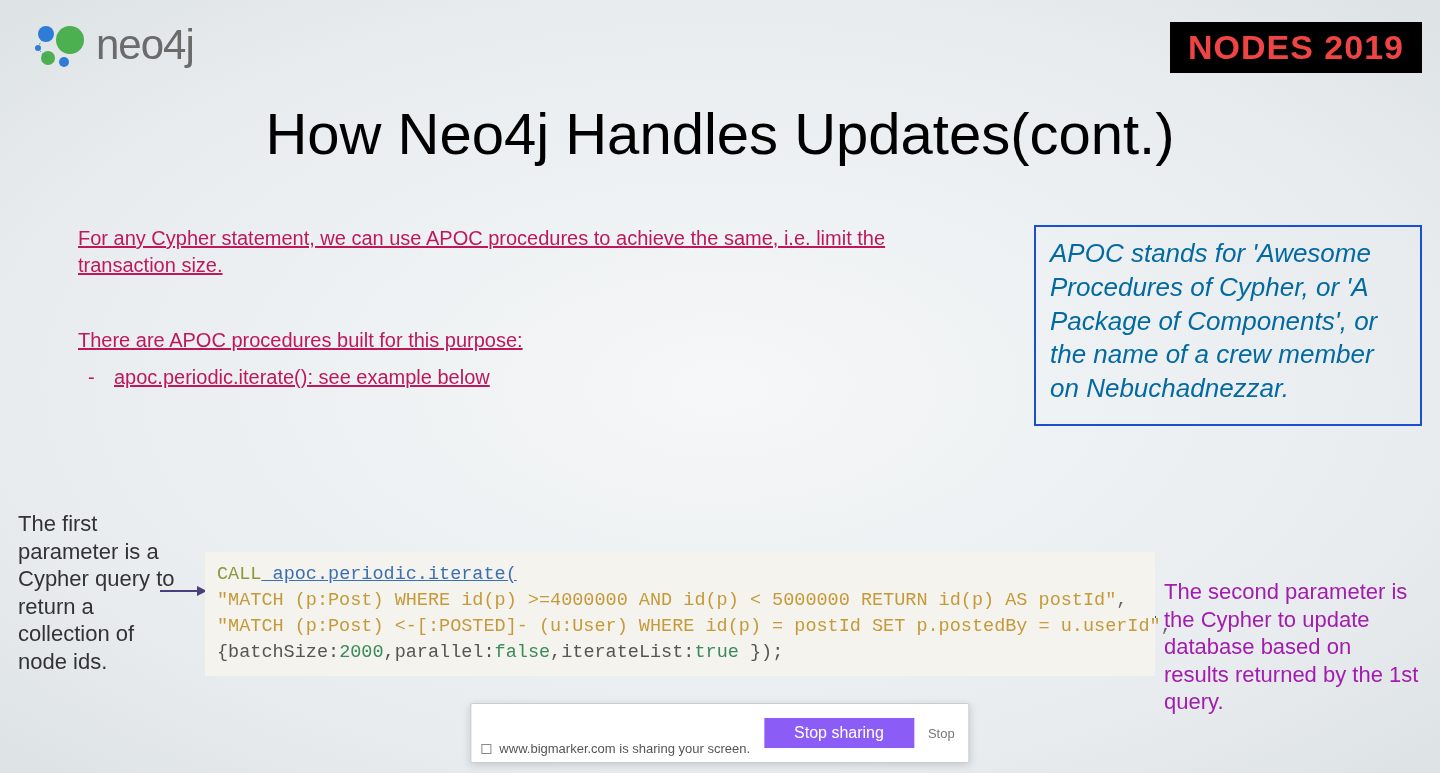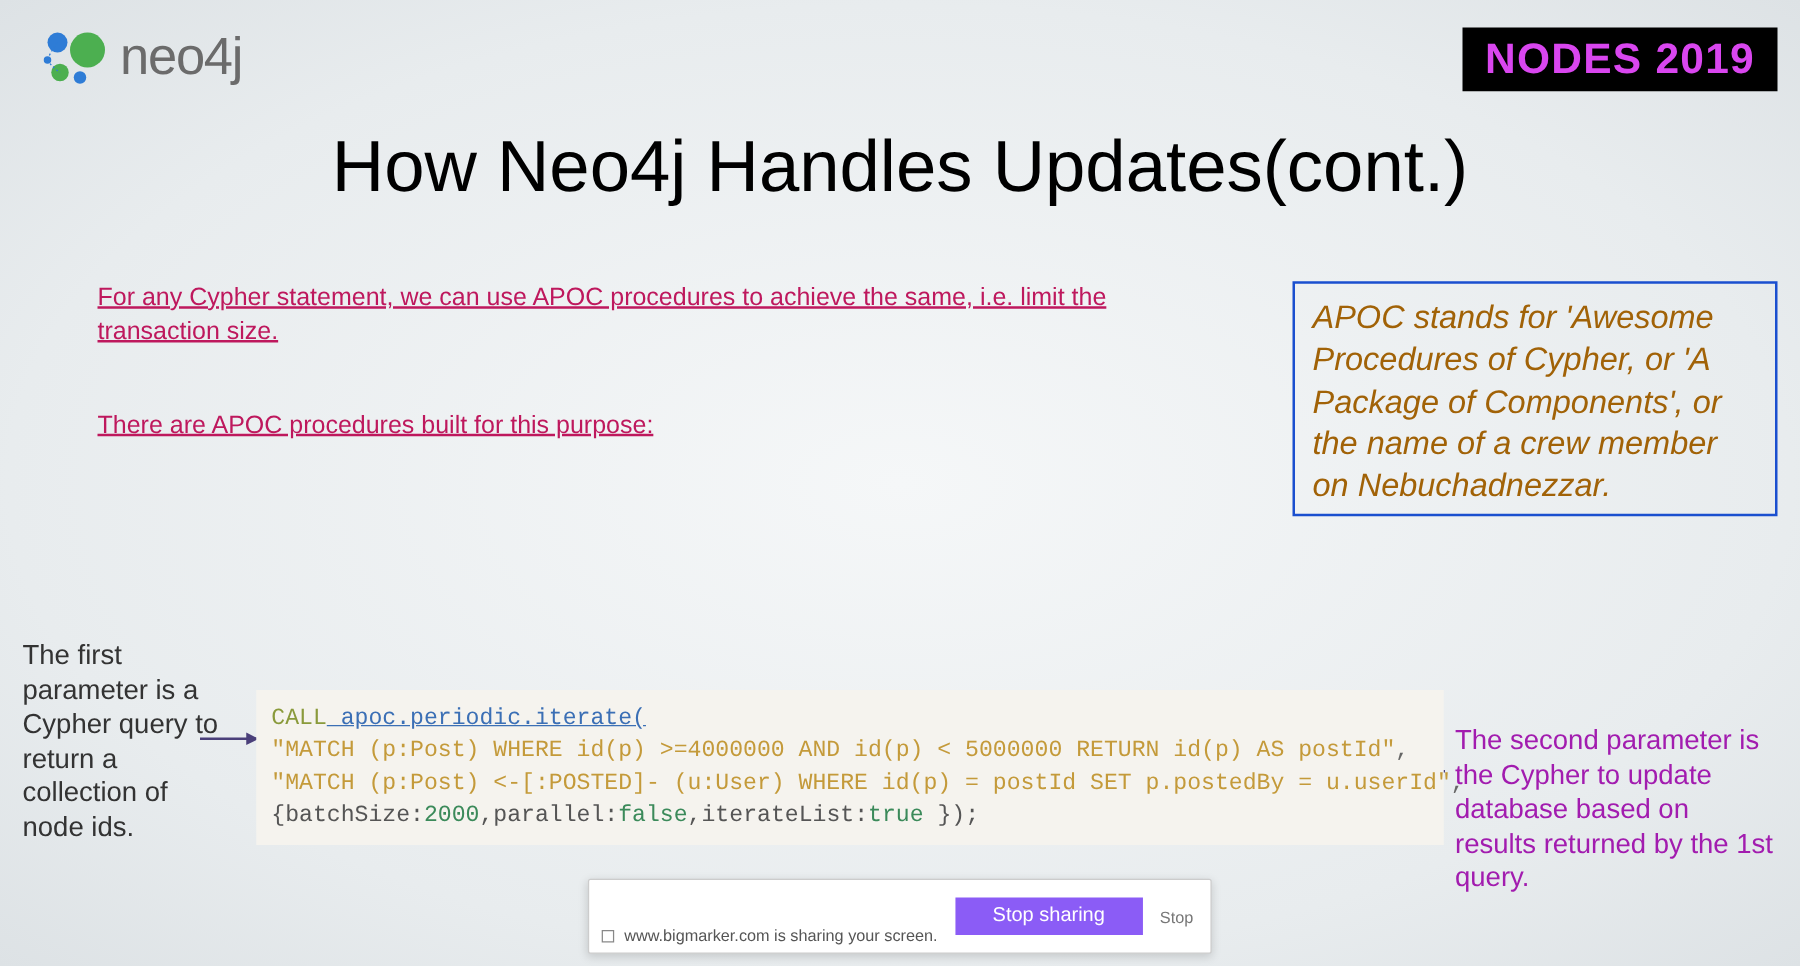--- a/index.html
+++ b/index.html
@@ -25,21 +25,21 @@
     color: #6b6b6b;
     font-weight: 400;
     letter-spacing: -1px;
     text-align: right;
   }
   .badge {
     position: absolute;
     top: 22px;
     right: 18px;
     background: #000;
-    color: #d946ef;
+    color: #ef4444;
     font-size: 34px;
     font-weight: 700;
     padding: 6px 18px;
     letter-spacing: 1px;
   }
   .title {
     position: absolute;
     top: 100px;
     left: 50%;
     transform: translateX(-50%);
@@ -60,24 +60,24 @@
   }
   .body-p2 { margin-top: 48px; }
   .body-li { margin-top: 10px; padding-left: 36px; position: relative; }
   .body-li::before { content: "-"; position: absolute; left: 10px; }
   .apoc-box {
     position: absolute;
     top: 225px;
     right: 18px;
     width: 388px;
     border: 2px solid #1a4fcf;
-    padding: 10px 14px 5px 14px;
+    padding: 10px 14px 18px 14px;
     font-size: 26px;
     font-style: italic;
-    color: #a16207;
+    color: #0369a1;
     line-height: 1.3;
   }
   .ann-left {
     position: absolute;
     top: 510px;
     left: 18px;
     width: 170px;
     font-size: 22px;
     color: #333;
     line-height: 1.25;
@@ -192,20 +192,21 @@
   <span class="logo-text">neo4j</span>
 </div>
 
 <div class="badge">NODES 2019</div>
 
 <h1 class="title">How Neo4j Handles Updates(cont.)</h1>
 
 <div class="body-left">
   <div>For any Cypher statement, we can use APOC procedures to achieve the same, i.e. limit the transaction size.</div>
   <div class="body-p2">There are APOC procedures built for this purpose:</div>
+  <div class="body-li">apoc.periodic.iterate(): see example below</div>
 </div>
 
 <div class="apoc-box">APOC stands for 'Awesome Procedures of Cypher, or 'A Package of Components', or the name of a crew member on Nebuchadnezzar.</div>
 
 <div class="ann-left">The first parameter is a Cypher query to return a collection of node ids.</div>
 <div class="arrow-left"></div>
 
 <div class="ann-right">The second parameter is the Cypher to update database based on results returned by the 1st query.</div>
 <div class="arrow-right"></div>
 

